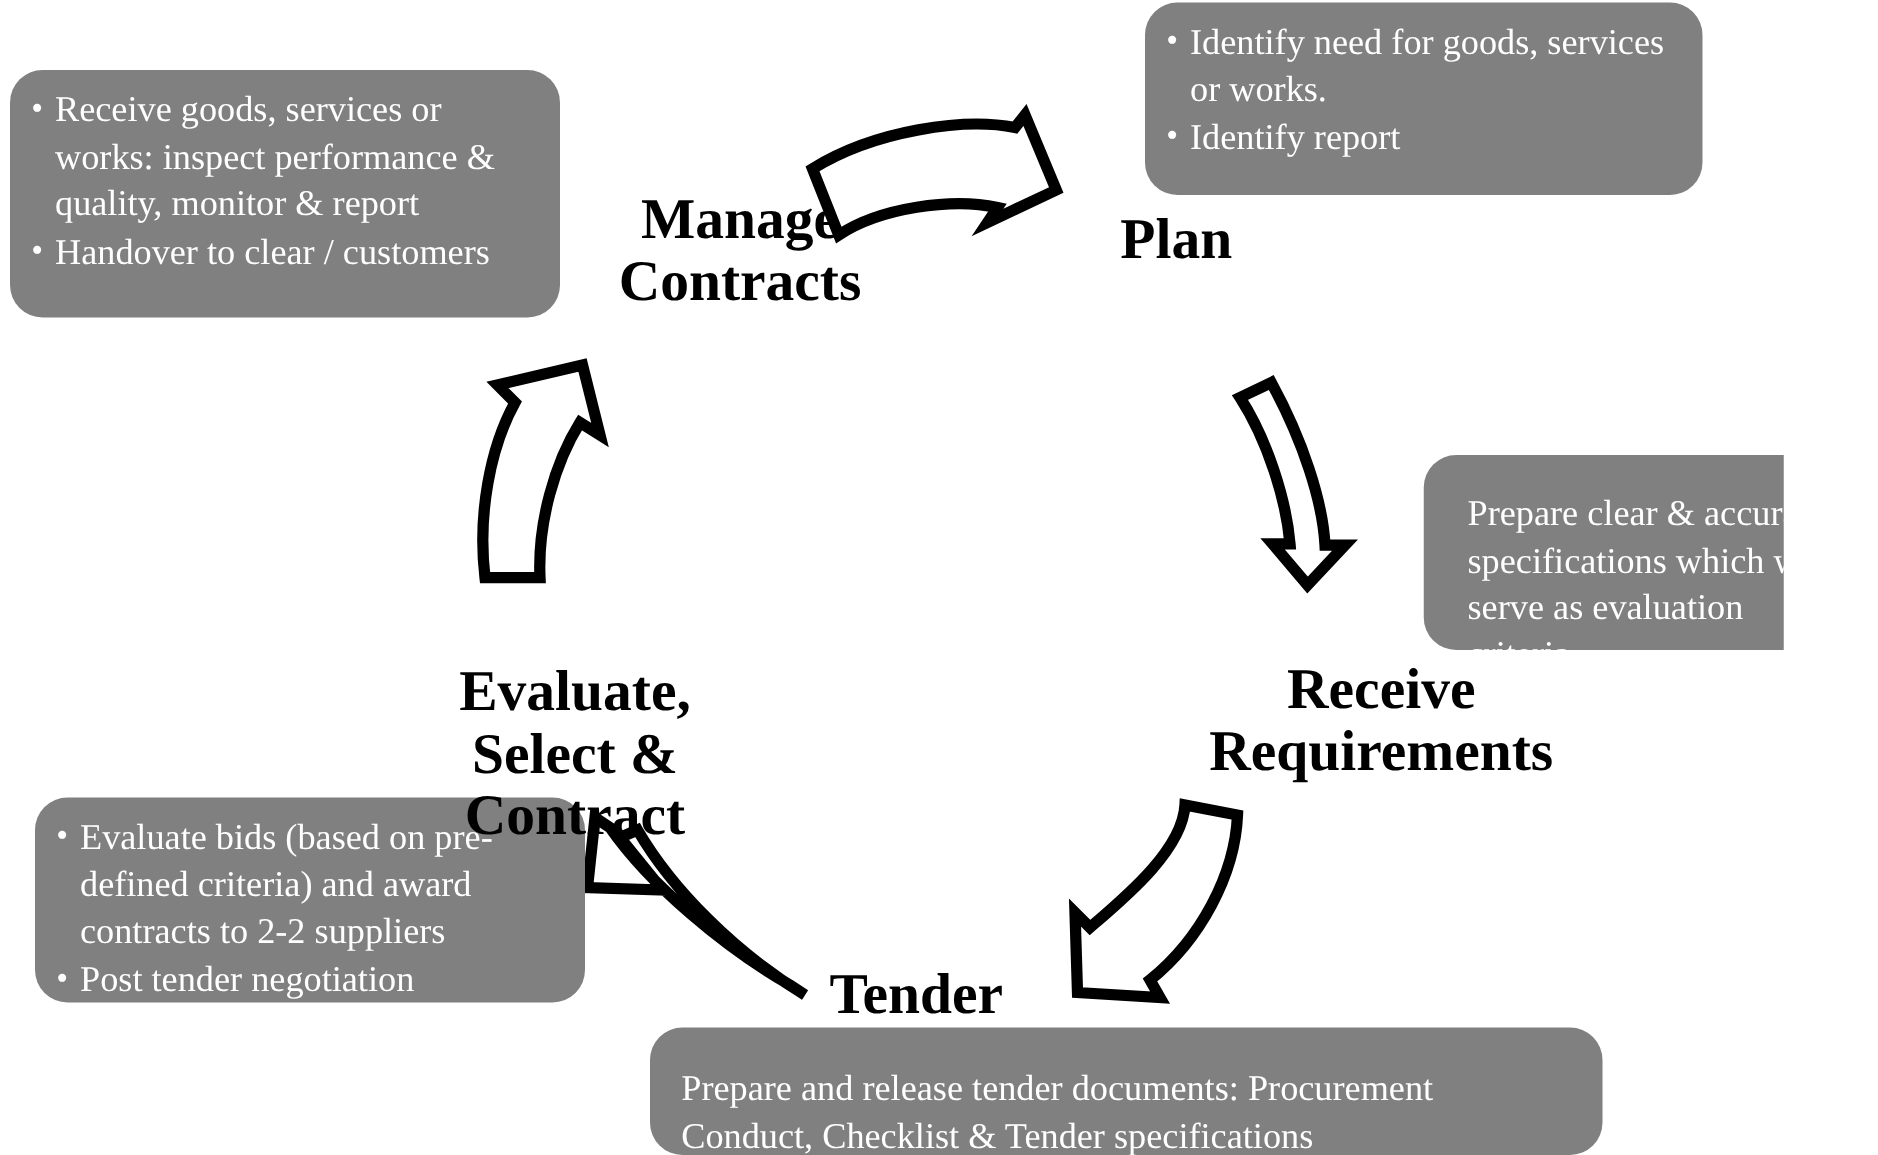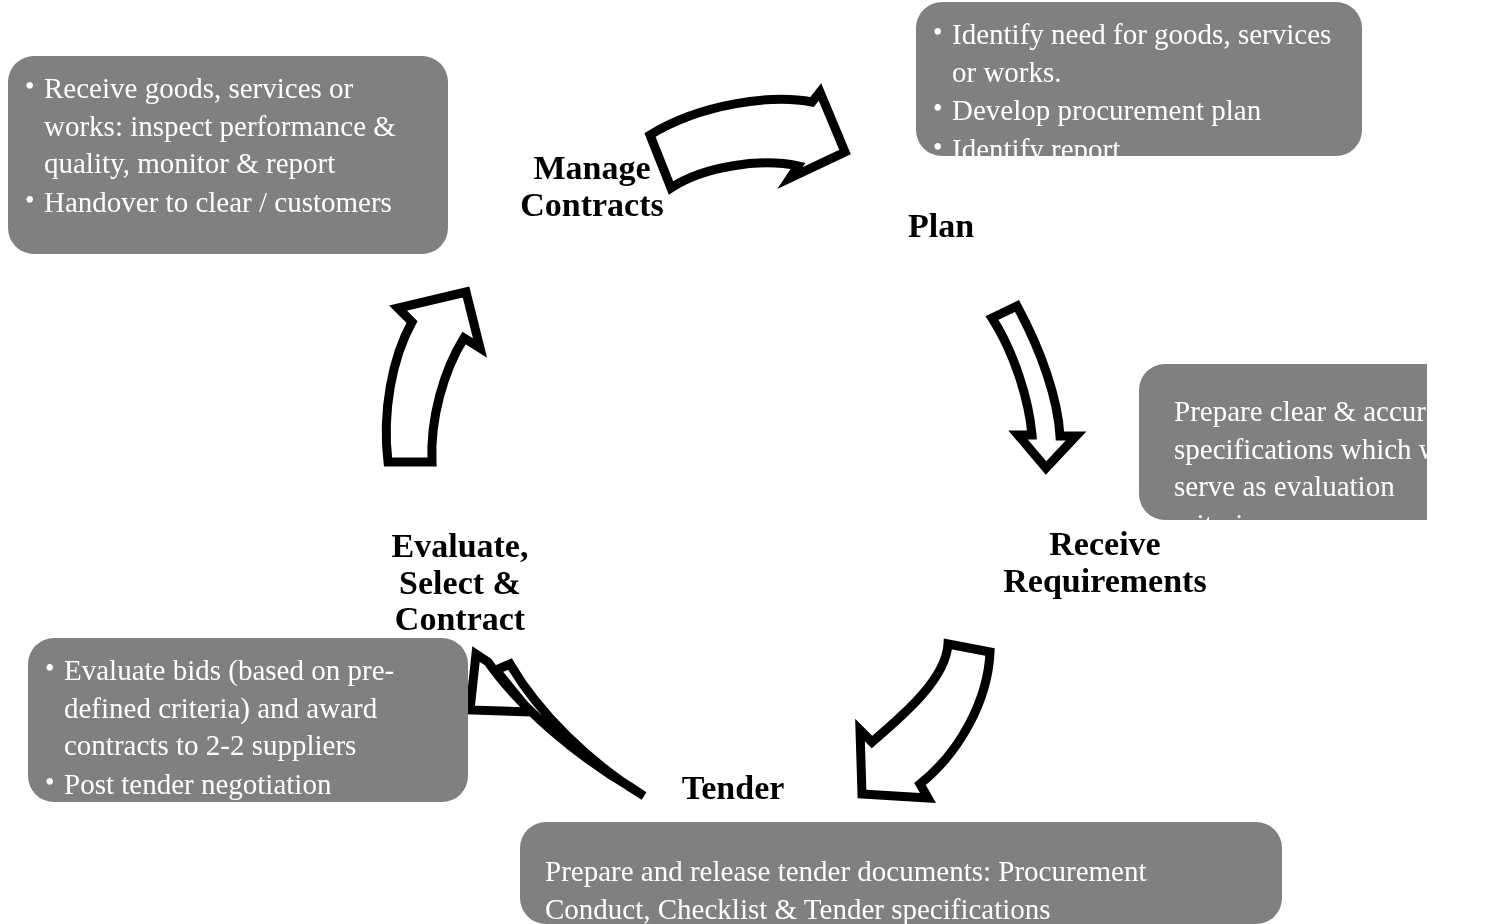--- a/index.html
+++ b/index.html
@@ -57,26 +57,26 @@
                    padding: 14px 20px 12px 8px; }
   #box-evaluate  { left: 28px;   top: 638px; width: 440px; height: 164px; }
   #box-manage    { left: 8px;    top: 56px;  width: 440px; height: 198px; }
 
   
   .stage-label {
     position: absolute;
     color: #000000;
     font-family: "Liberation Serif", "DejaVu Serif", serif;
     font-weight: bold;
-    font-size: 34px;
+    font-size: 46px;
     line-height: 1.08;
     text-align: center;
     white-space: pre-line;
   }
-  #label-plan     { left: 846px;  top: 166px; width: 190px; margin-top: 42px; }
+  #label-plan     { left: 846px;  top: 166px; width: 190px; }
   #label-specify  { left: 905px;  top: 526px; width: 400px; }
   #label-tender   { left: 568px;  top: 770px; width: 330px; }
   #label-evaluate { left: 285px;  top: 528px; width: 350px; }
   #label-manage   { left: 432px;  top: 150px; width: 320px; }
 
   
   #arrow-layer {
     position: absolute;
     left: 0; top: 0;
     width: 1502px;
@@ -141,21 +141,20 @@
              L 466,292
              L 480,348
              L 464,338
              C 444,370 430,418 432,462
              Z"></path>
   </svg>
 
   <div class="callout" id="box-plan">
     <ul>
       <li>Identify need for goods, services or works.</li>
-      <li>Develop procurement plan</li>
       <li>Identify report</li>
     </ul>
   </div>
 
   <div class="callout" id="box-specify">
     <p>Prepare clear &amp; accurate specifications which will serve as evaluation criteria</p>
   </div>
 
   <div class="callout" id="box-tender">
     <p>Prepare and release tender documents: Procurement Conduct, Checklist &amp; Tender specifications</p>

